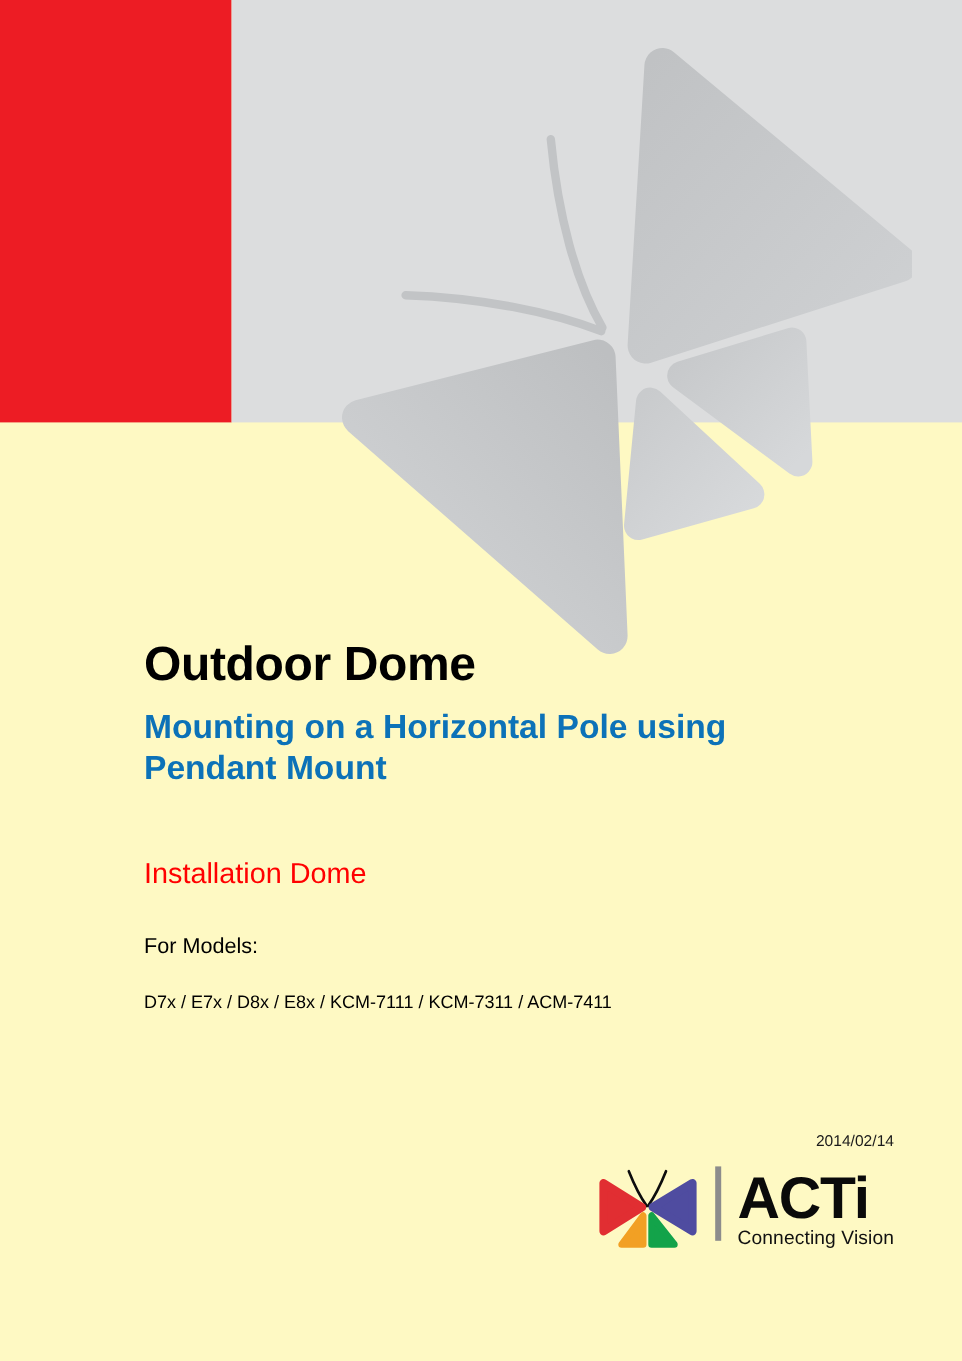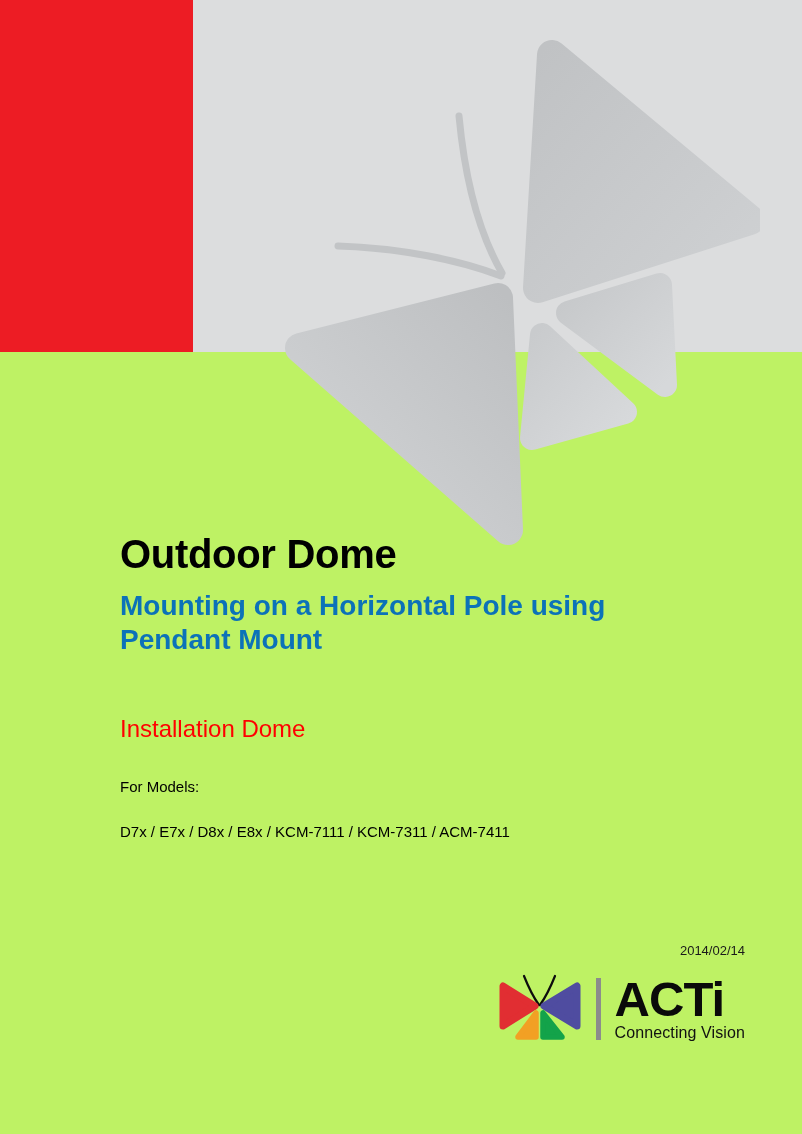--- a/index.html
+++ b/index.html
@@ -7,21 +7,21 @@
     padding: 0;
     background: #ffffff;
   }
   body {
     font-family: "Liberation Sans", sans-serif;
   }
   #page {
     position: relative;
     width: 802px;
     height: 1134px;
-    background: #bef264;
+    background: #fef9c3;
     overflow: hidden;
   }
 
   
   .band-red {
     position: absolute;
     left: 0;
     top: 0;
     width: 193px;
     height: 352px;
@@ -71,21 +71,21 @@
     max-width: 560px;
   }
   .doc-kind {
     font-size: 24px;
     font-weight: normal;
     color: #FF0000;
     line-height: 1.2;
     margin: 58px 0 0 0;
   }
   .models-label {
-    font-size: 15px;
+    font-size: 18px;
     color: #000000;
     margin: 34px 0 0 0;
   }
   .models-list {
     font-size: 15px;
     color: #000000;
     margin: 28px 0 0 0;
   }
 
   
@@ -95,21 +95,20 @@
     top: 943px;
     font-size: 13px;
     color: #1a1a1a;
     text-align: left;
   }
   .brand {
     position: absolute;
     right: 57px;
     top: 972px;
     display: flex;
-    align-items: center;
     gap: 0;
   }
   .brand-mark {
     width: 92px;
     height: 74px;
     flex: none;
   }
   .brand-mark svg { display: block; width: 100%; height: 100%; }
   .brand-divider {
     width: 5px;

